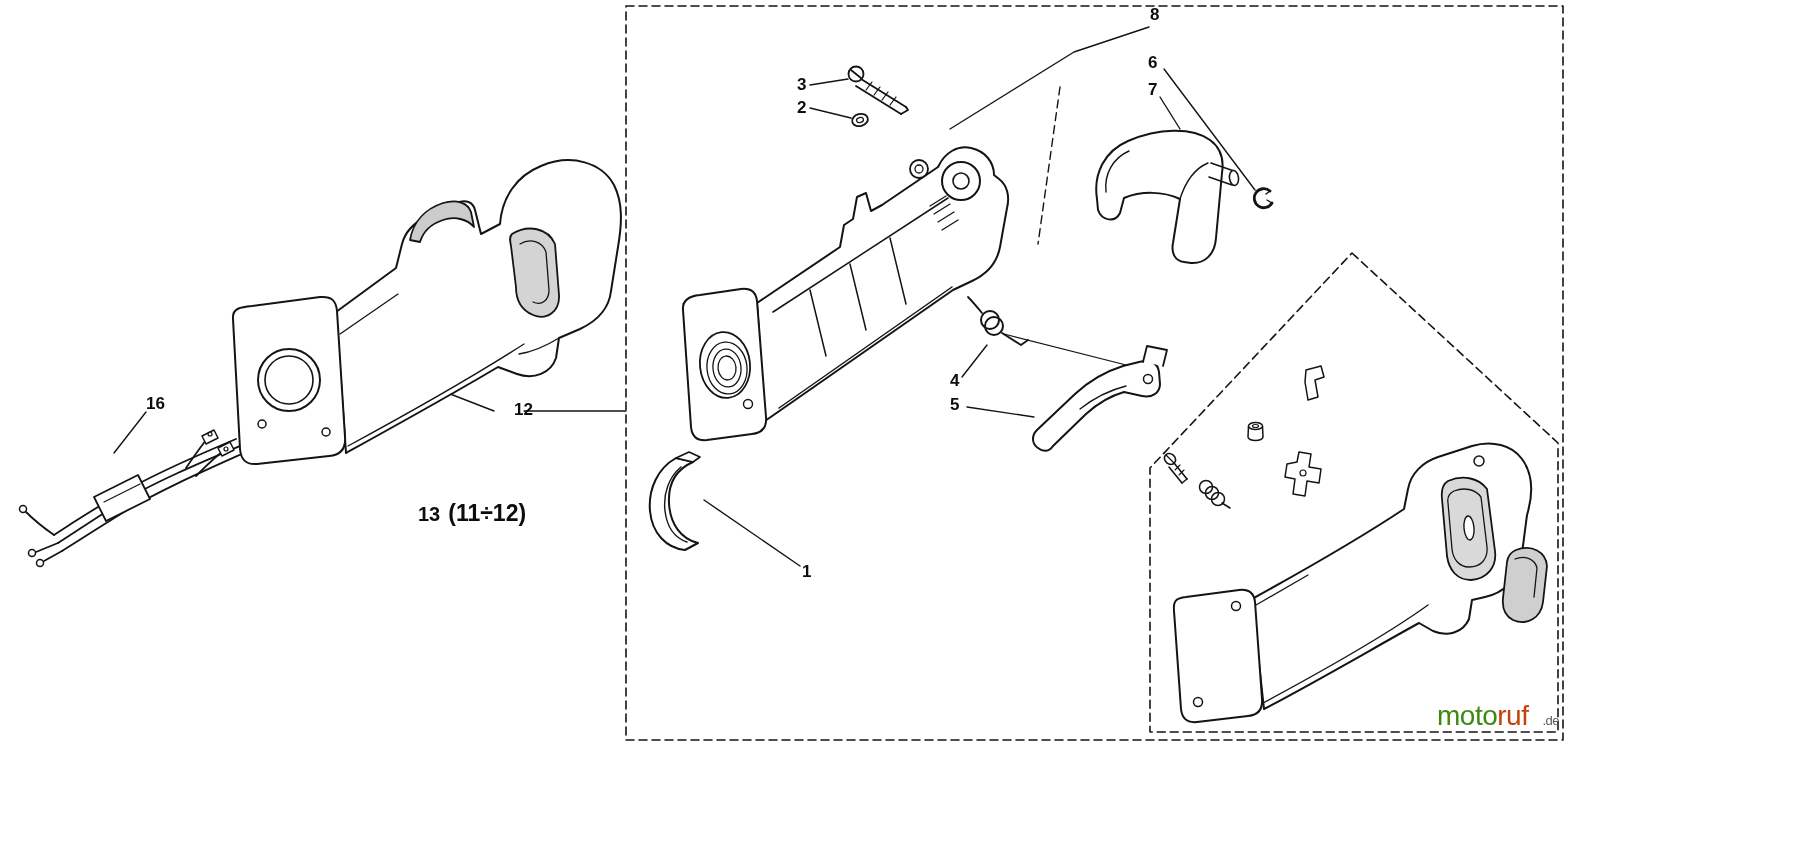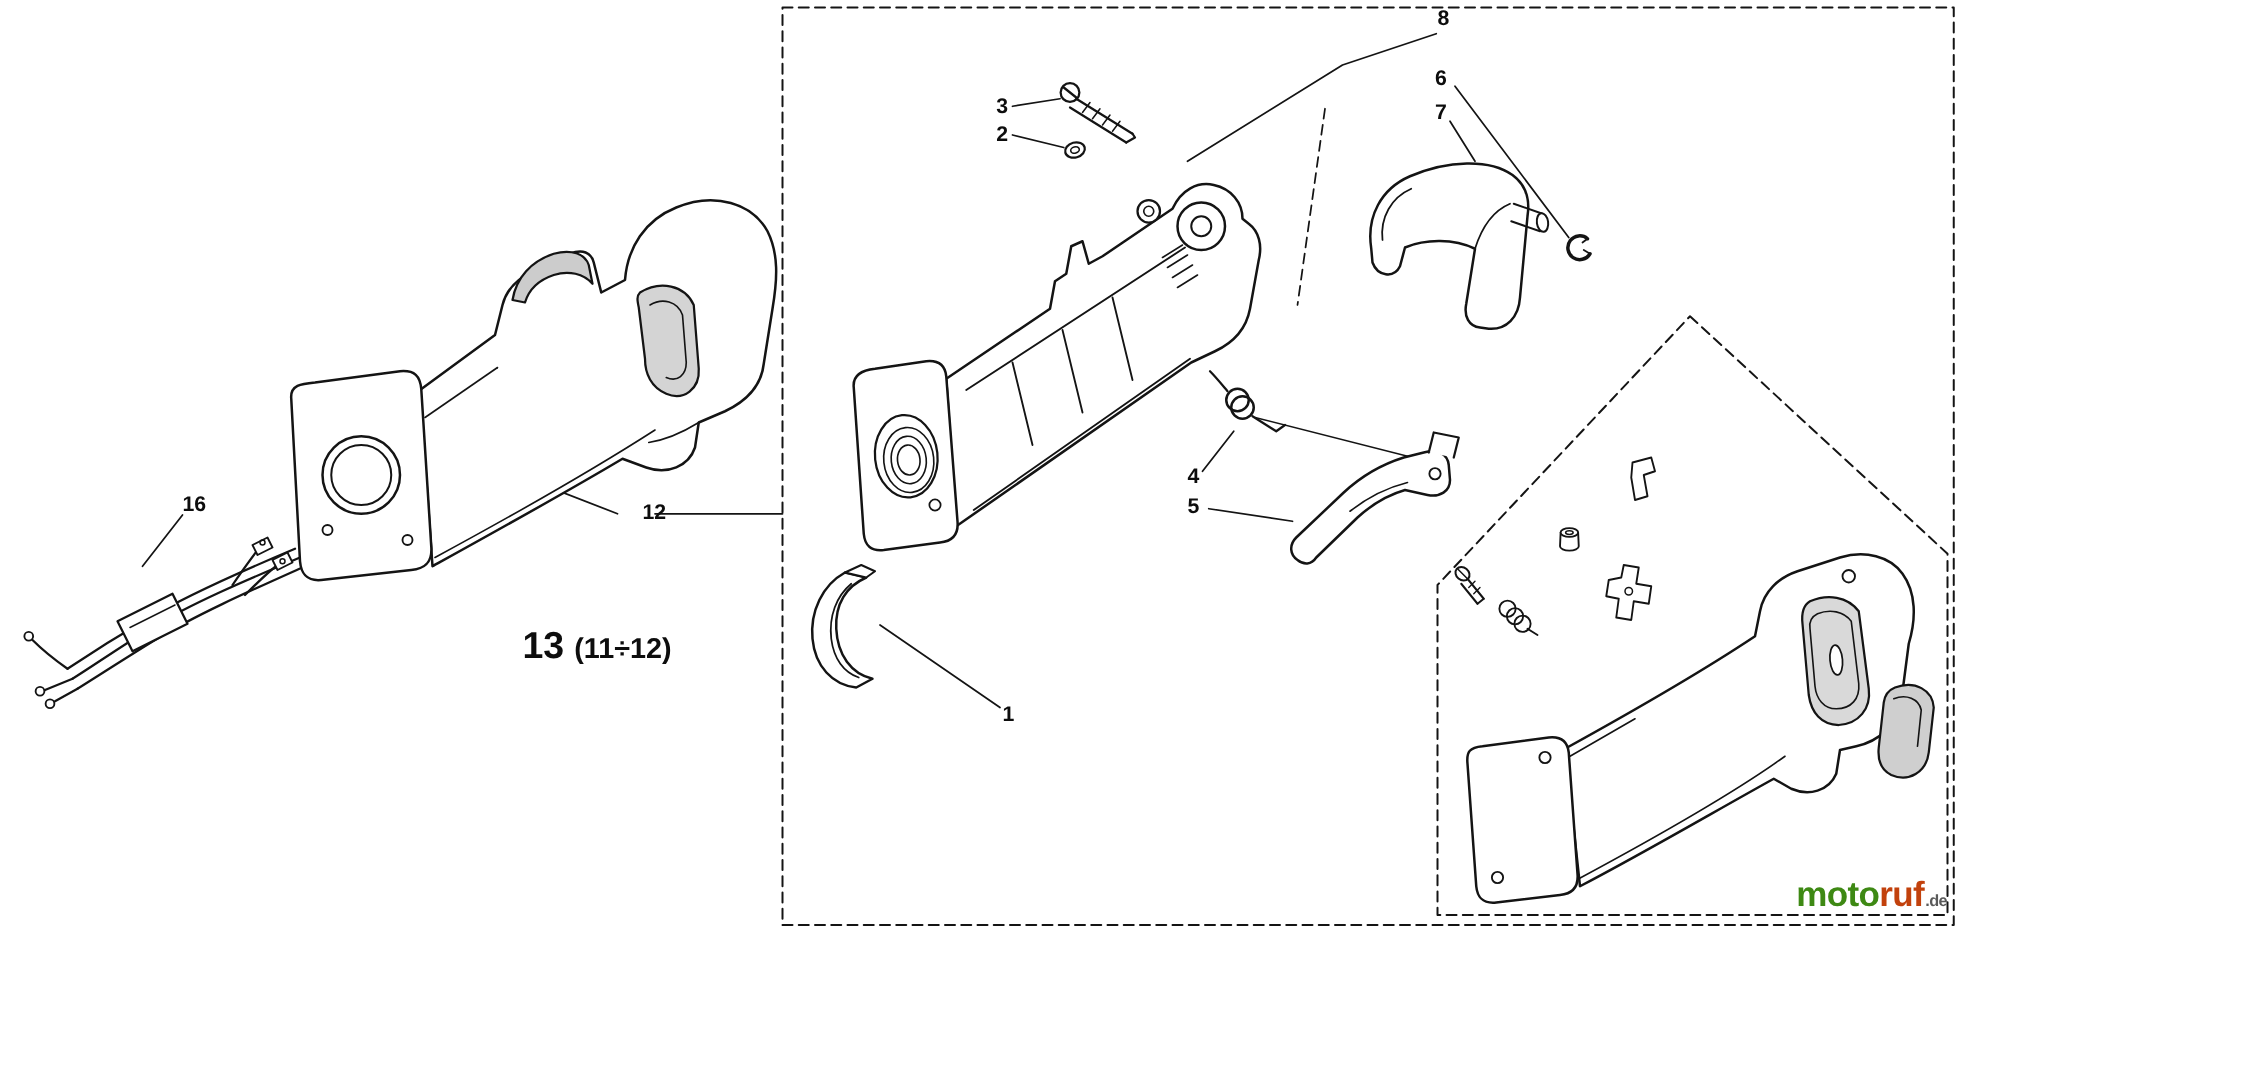--- a/index.html
+++ b/index.html
@@ -2,26 +2,26 @@
 <html><head>
 <meta charset="utf-8">
 <style>
   *{box-sizing:border-box;margin:0;padding:0}
   html,body{background:#ffffff}
   body{font-family:"Liberation Sans",sans-serif}
   .page{position:relative;width:1800px;height:852px;background:#fff;overflow:hidden}
   .artwork{position:absolute;left:0;top:0}
   .part-label{position:absolute;font-weight:700;font-size:17px;line-height:1;color:#0d0d0d}
   .caption{position:absolute;left:418px;top:500px;display:flex;align-items:baseline;gap:8px;color:#0d0d0d}
-  .caption-number{font-size:30px;font-weight:700}
+  .caption-number{font-size:20px;font-weight:700}
   .caption-range{font-size:23px;font-weight:700}
-  .watermark{position:absolute;left:1437px;top:700px;display:flex;align-items:baseline;font-size:28px;font-weight:700;letter-spacing:-0.5px}
+  .watermark{position:absolute;left:1437px;top:700px;display:flex;align-items:baseline;font-size:28px;font-weight:400;letter-spacing:-0.5px}
   .wm-green{color:#3e8914}
   .wm-orange{color:#c2410c}
-  .wm-suffix{color:#5a5a5a;font-size:13px;margin-left:1px}
+  .wm-suffix{color:#5a5a5a;font-size:13px;margin-left:14px}
 </style>
 </head>
 <body>
 
 <div class="page">
 
   <svg class="artwork" width="1800" height="852" viewBox="0 0 1800 852" stroke="#141414" fill="none" stroke-linecap="round" stroke-linejoin="round">
 
     <g>
       <rect x="626" y="6" width="937" height="734" stroke-width="1.6" stroke-dasharray="8 5"></rect>

